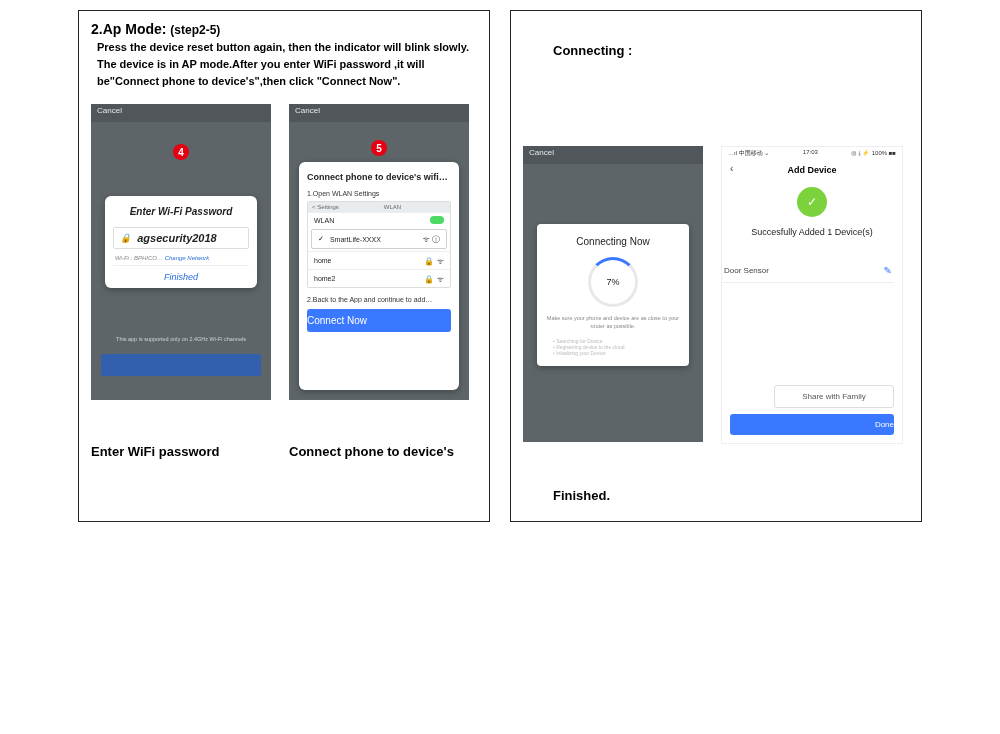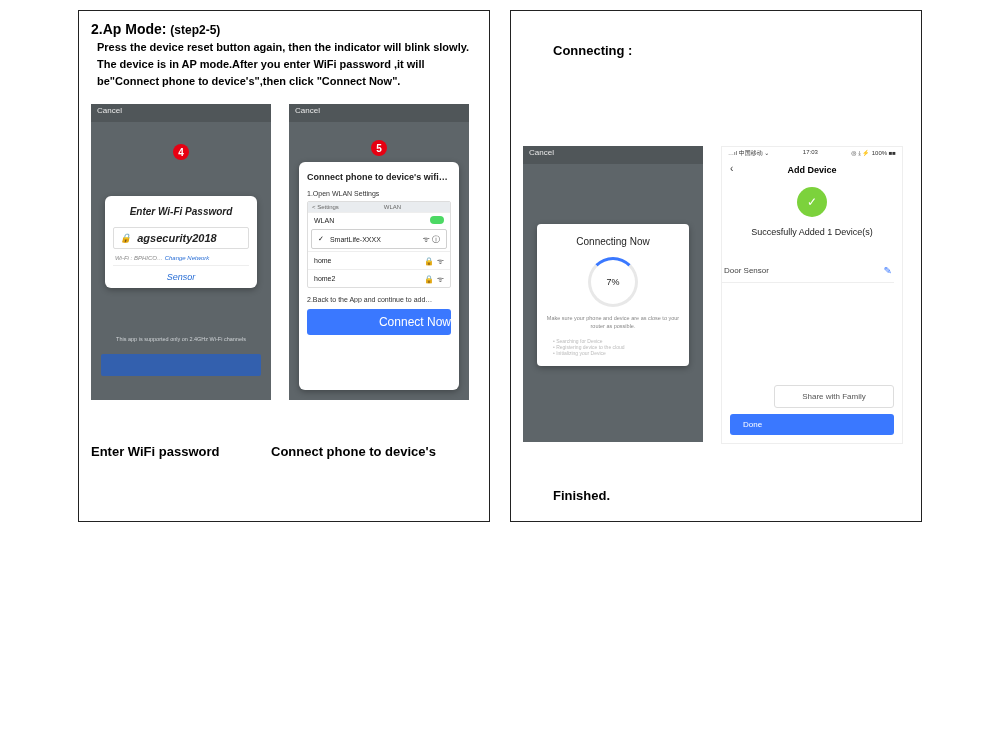--- a/index.html
+++ b/index.html
@@ -71,21 +71,21 @@
   .wlan-ss .row { padding:3px 6px; border-top:1px solid #eee; display:flex; align-items:center; justify-content:space-between; gap:4px; }
   .wlan-ss .row .nm { flex:1; }
   .wlan-ss .row .tog {
     width:14px; height:8px; border-radius:4px; background:#4cd964; position:relative;
   }
   .wlan-ss .row.sel { border:1px solid #d0d0d0; border-radius:2px; margin:2px 3px; background:#fff; }
   .wlan-ss .row.sel::before { content:"✓"; color:#111; margin-right:2px; font-size:7px; }
   .wlan-ss .row .sig { font-size:8px; color:#555; }
   .card5 .step2 { font-size:7px; color:#333; margin:2px 2px 6px 2px; white-space:nowrap; overflow:hidden; text-overflow:ellipsis;}
   .card5 .cn-btn {
-    background:#3a78ff; color:#fff; text-align:right; font-size:12px; padding:6px 0;
+    background:#3a78ff; color:#fff; text-align:left; font-size:10px; padding:6px 0;
     border-radius:3px; margin:4px 2px 2px 2px;
   }
 
   
   .phoneC { width: 180px; height: 296px; position:relative; background:#5e6569; overflow:hidden;}
   .phoneC .topbar { position:absolute; top:0; left:0; right:0; height:18px; background:rgba(0,0,0,.15);}
   .phoneC .cancel { position:absolute; top:2px; left:6px; font-size:8px; color:#e8e8e8; }
   .cardC {
     position:absolute; left:14px; right:14px; top:78px; background:#fff; border-radius:4px;
     padding:12px 8px 10px 8px; box-shadow:0 2px 6px rgba(0,0,0,.3); text-align:center;
@@ -111,24 +111,24 @@
     color:#fff; font-size:12px;
   }
   .phoneF .succ { text-align:center; font-size:9px; color:#222; }
   .dev-row {
     margin:22px 8px 0 0; border-bottom:1px solid #eee; padding:6px 2px;
     display:flex; justify-content:space-between; align-items:center; font-size:8px; color:#444;
   }
   .pencil { color:#3a78ff; font-size:10px; }
   .phoneF .btm { position:absolute; left:8px; right:8px; bottom:8px; }
   .share-btn { border:1px solid #ddd; text-align:center; font-size:8px; color:#555; padding:6px 0; border-radius:3px; background:#fff; margin-bottom:6px;margin-left:44px;}
-  .done-btn { background:#3a78ff; color:#fff; text-align:left; font-size:8px; padding:6px 13px; border-radius:3px;}
+  .done-btn { background:#3a78ff; color:#fff; text-align:right; font-size:8px; padding:6px 0; border-radius:3px;}
 
   .caption { font-weight:bold; font-size:13px; margin-top:44px; }
-  .caption-row { display:flex; }
+  .caption-row { display:flex; gap:18px; }
   .caption-row > div { width:180px; }
 
   .connecting-h { font-weight:bold; font-size:13px; margin:24px 0 0 30px; }
   .right-shots { display:flex; gap:18px; margin-top:88px; margin-left:0;}
   .finished { font-weight:bold; font-size:13px; margin-top:44px; margin-left:30px;}
 </style>
 </head>
 <body>
 
 <div class="page-left">
@@ -146,21 +146,21 @@
       <div class="card4">
         <div class="title">Enter Wi-Fi Password</div>
         <div class="wifi-row">
           <span class="lock">🔒</span>
           <span>agsecurity2018</span>
         </div>
         <div class="sub">
           <span>Wi-Fi : BPHICO…</span>
           <span class="chg">Change Network</span>
         </div>
-        <div class="confirm">Sensor</div>
+        <div class="confirm">Finished</div>
       </div>
       <div class="foot">This app is supported only on 2.4GHz Wi-Fi channels</div>
       <div class="bar"></div>
     </div>
 
     <div class="phone phone5">
       <div class="topbar"></div>
       <div class="cancel">Cancel</div>
       <div class="badge">5</div>
       <div class="card5">

